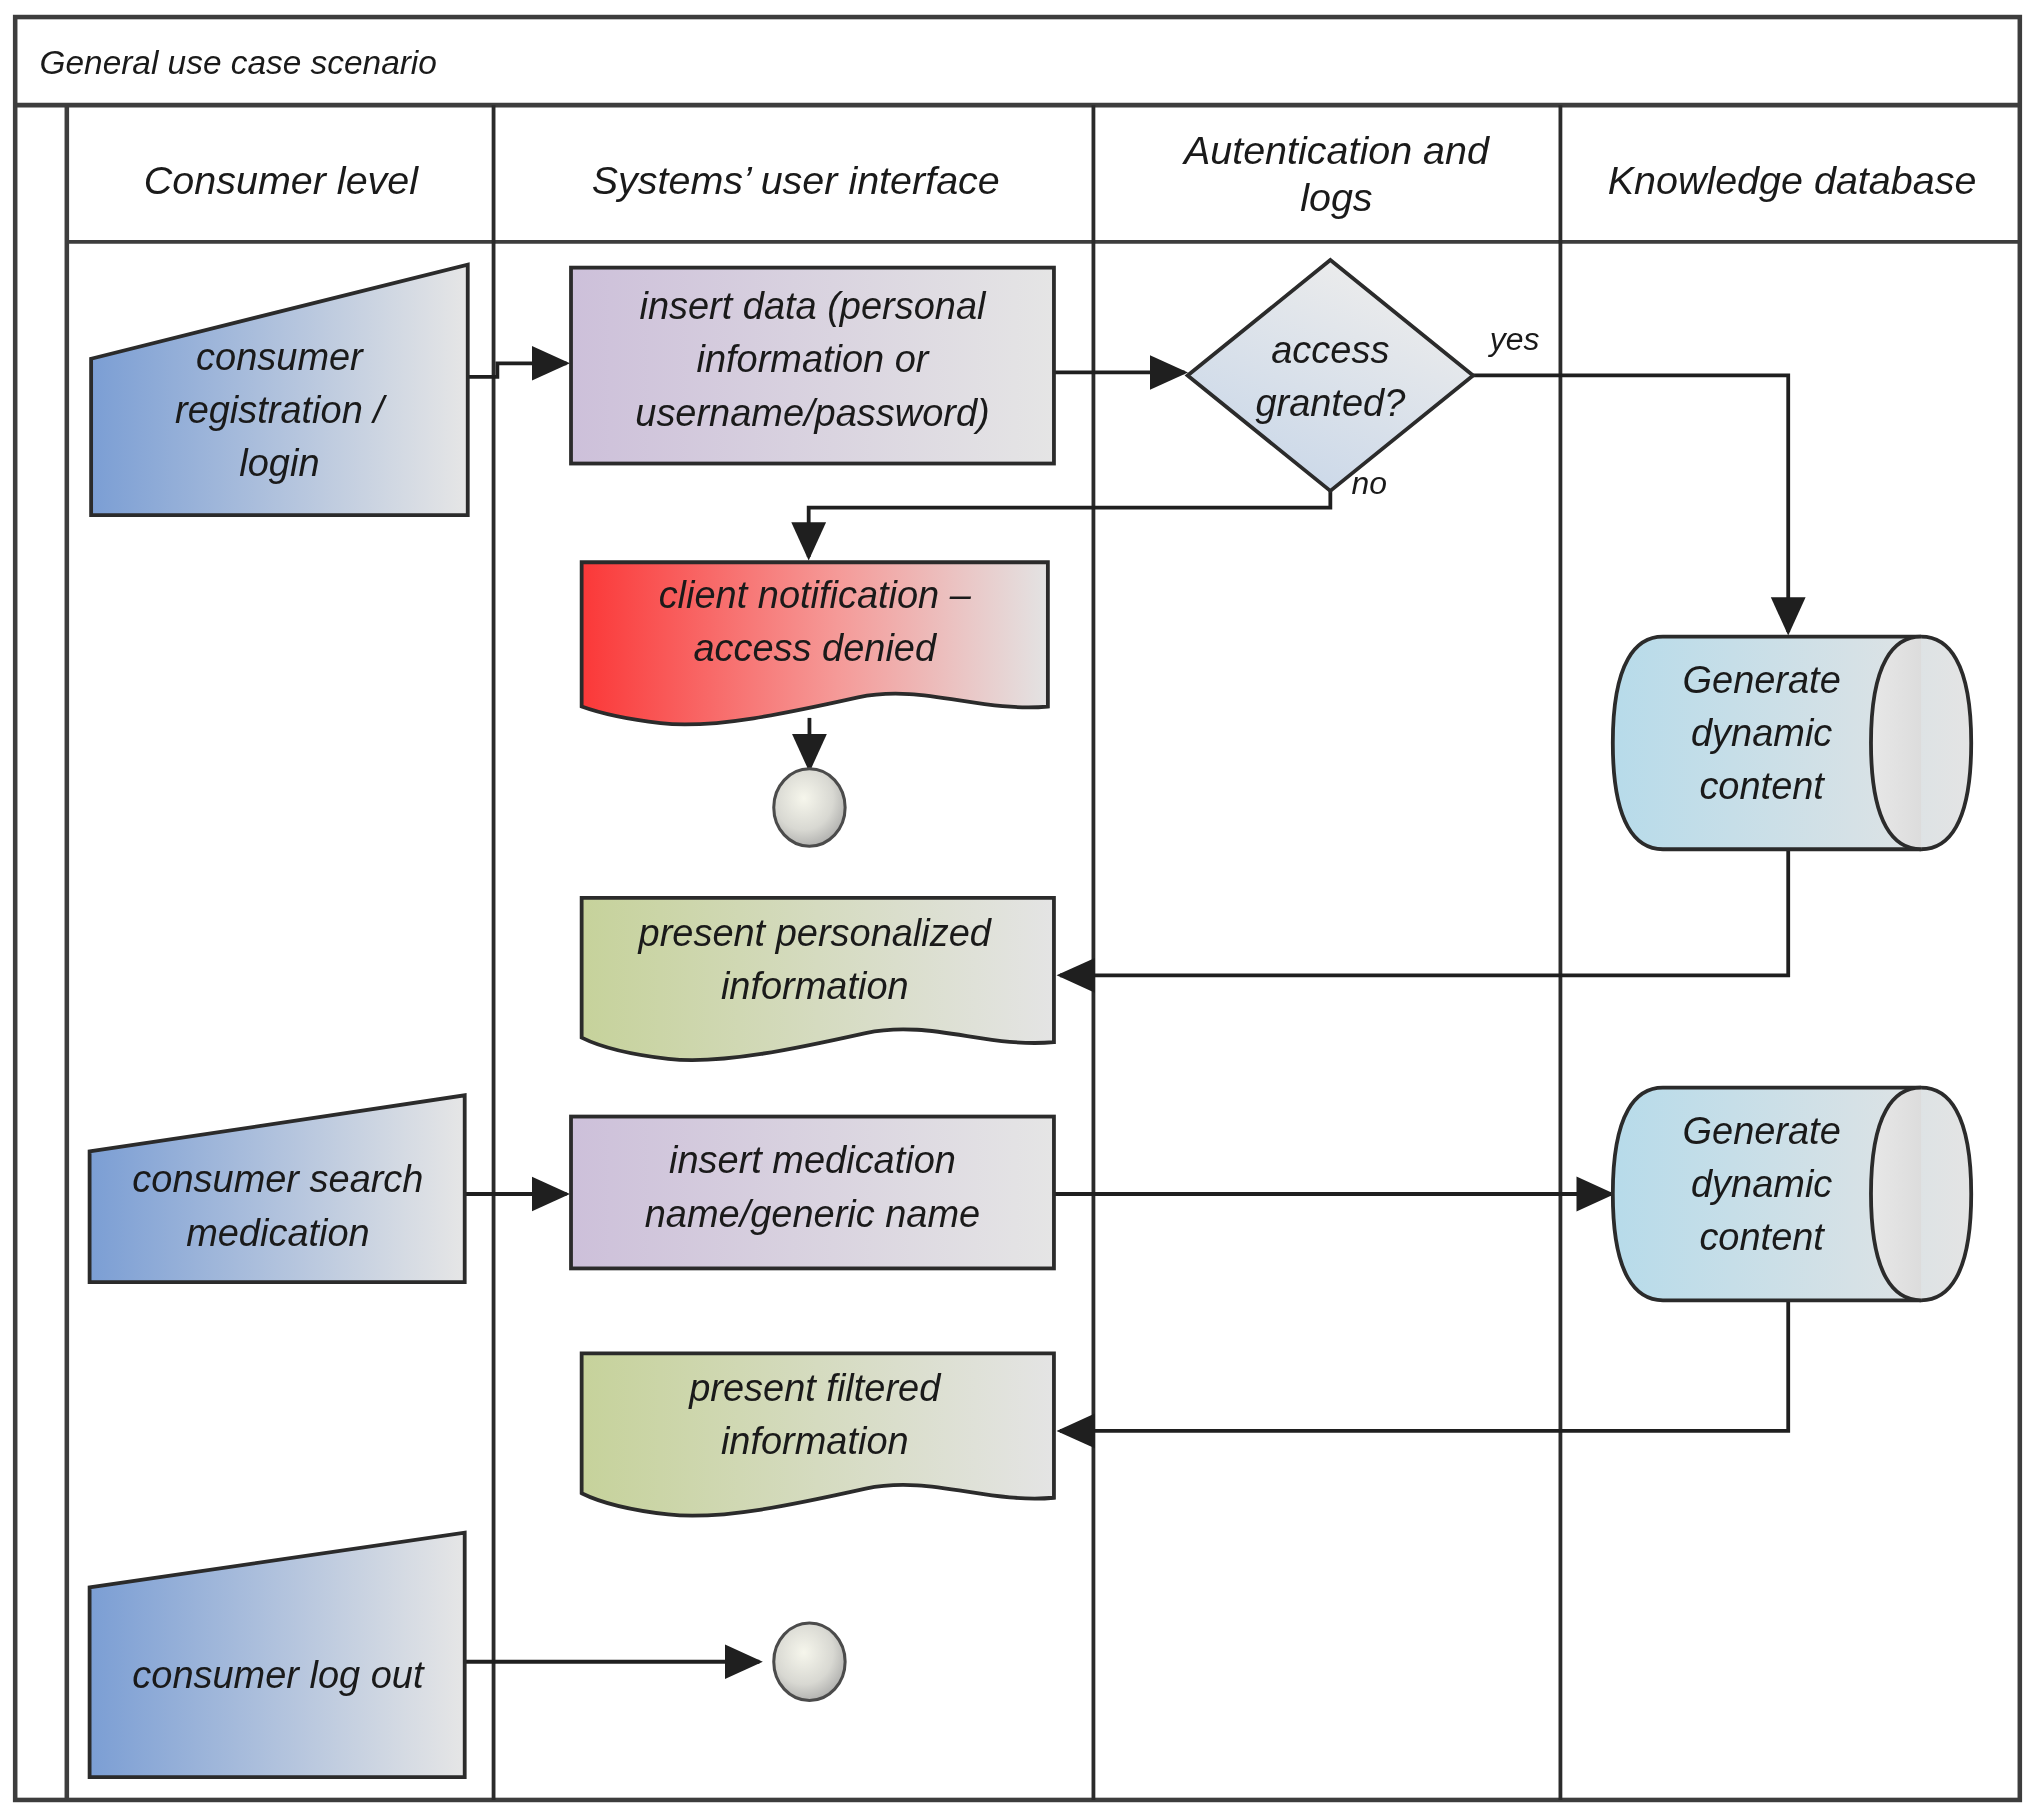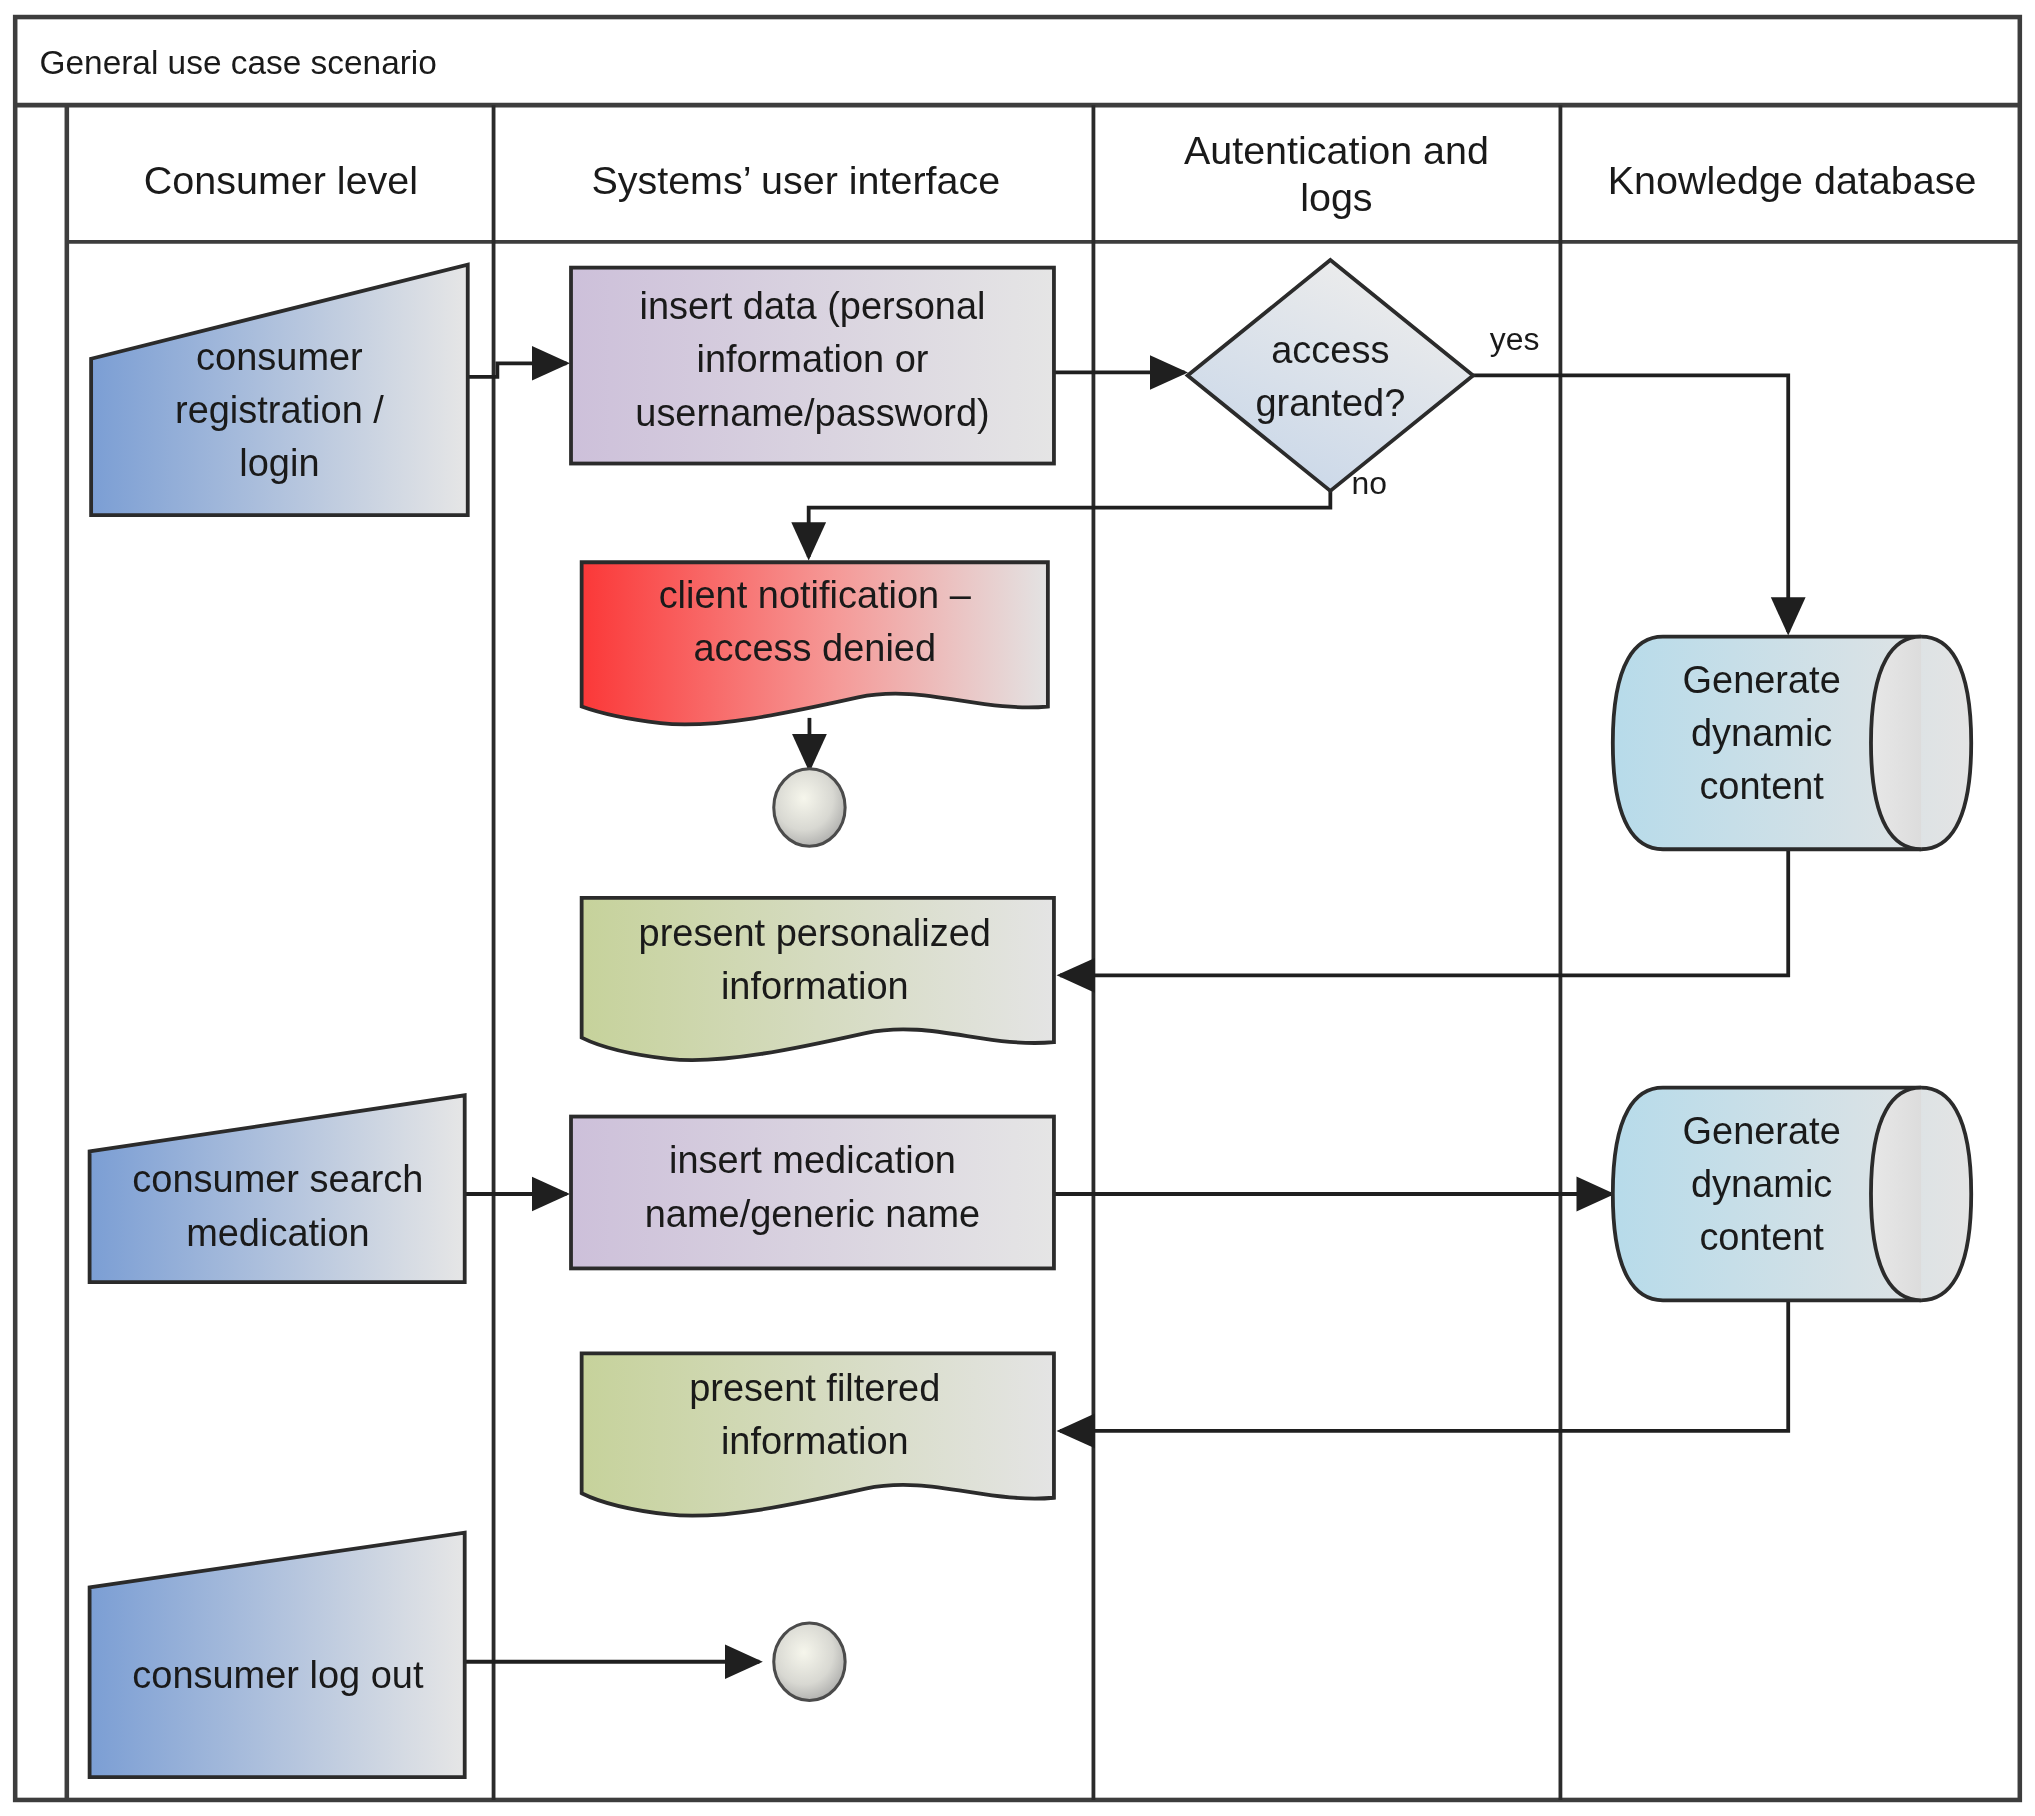--- a/index.html
+++ b/index.html
@@ -1,17 +1,17 @@
 <!DOCTYPE html>
 <html style="font-size:12px"><head>
 <meta charset="utf-8">
 <style>
   html,body{margin:0;padding:0;background:#fff;}
   body{font-family:"Liberation Sans",sans-serif;}
-  #stage{position:relative;width:2035px;height:1817px;background:#ffffff;overflow:hidden;}
+  #stage{position:relative;width:2035px;height:1817px;background:#ffffff;overflow:hidden;font-style:italic;}
   svg{position:absolute;left:0;top:0;width:2035px;height:1817px;}
   .lbl{font-family:"Liberation Sans",sans-serif;fill:#1a1a1a;}
 </style>
 </head>
 <body>
 
 <div id="stage">
   <svg viewBox="0 0 2680 2392" xmlns="http://www.w3.org/2000/svg">
     <defs>
 

